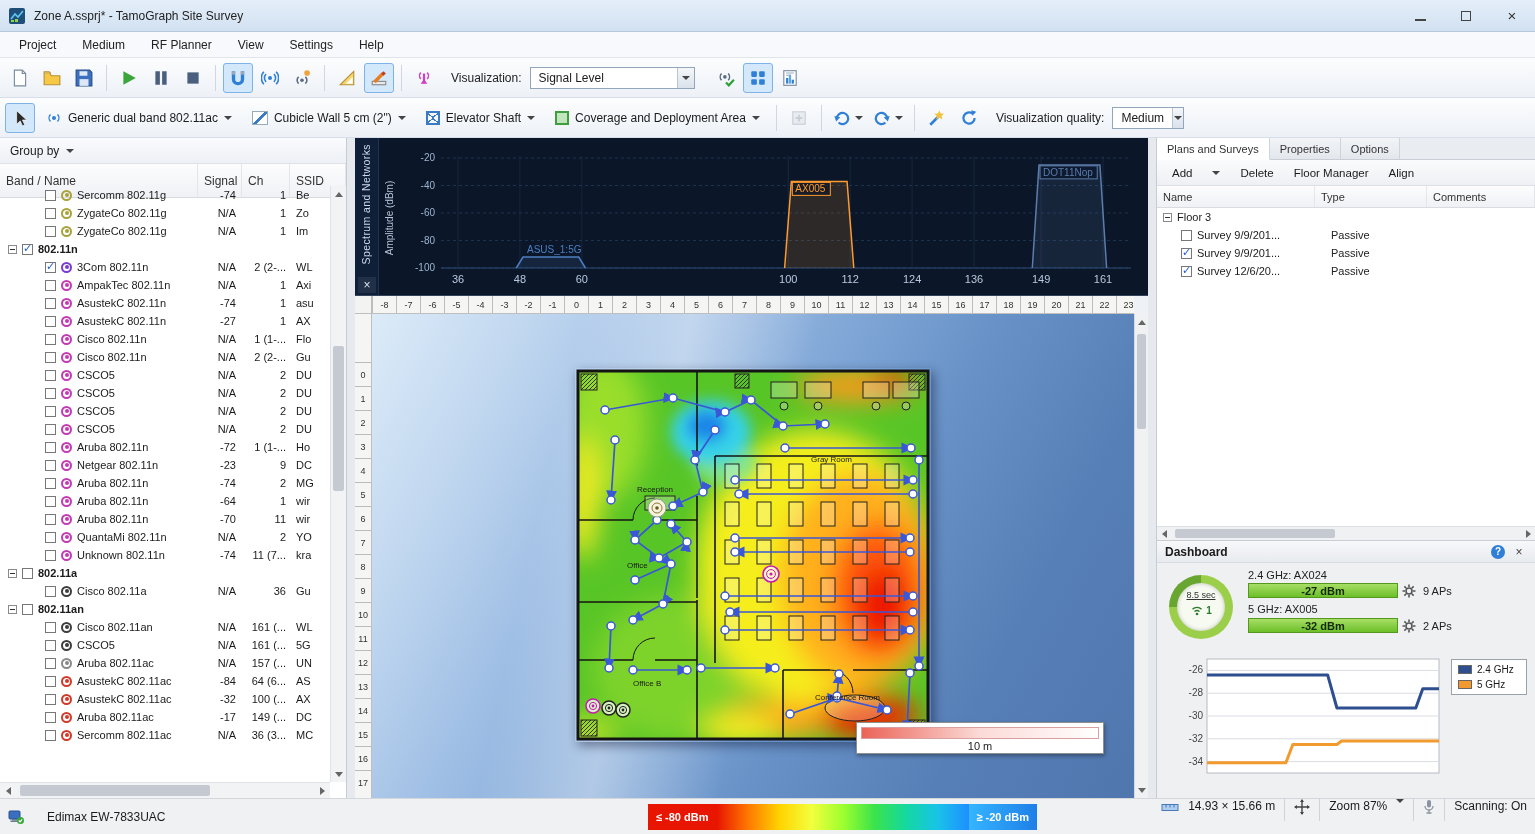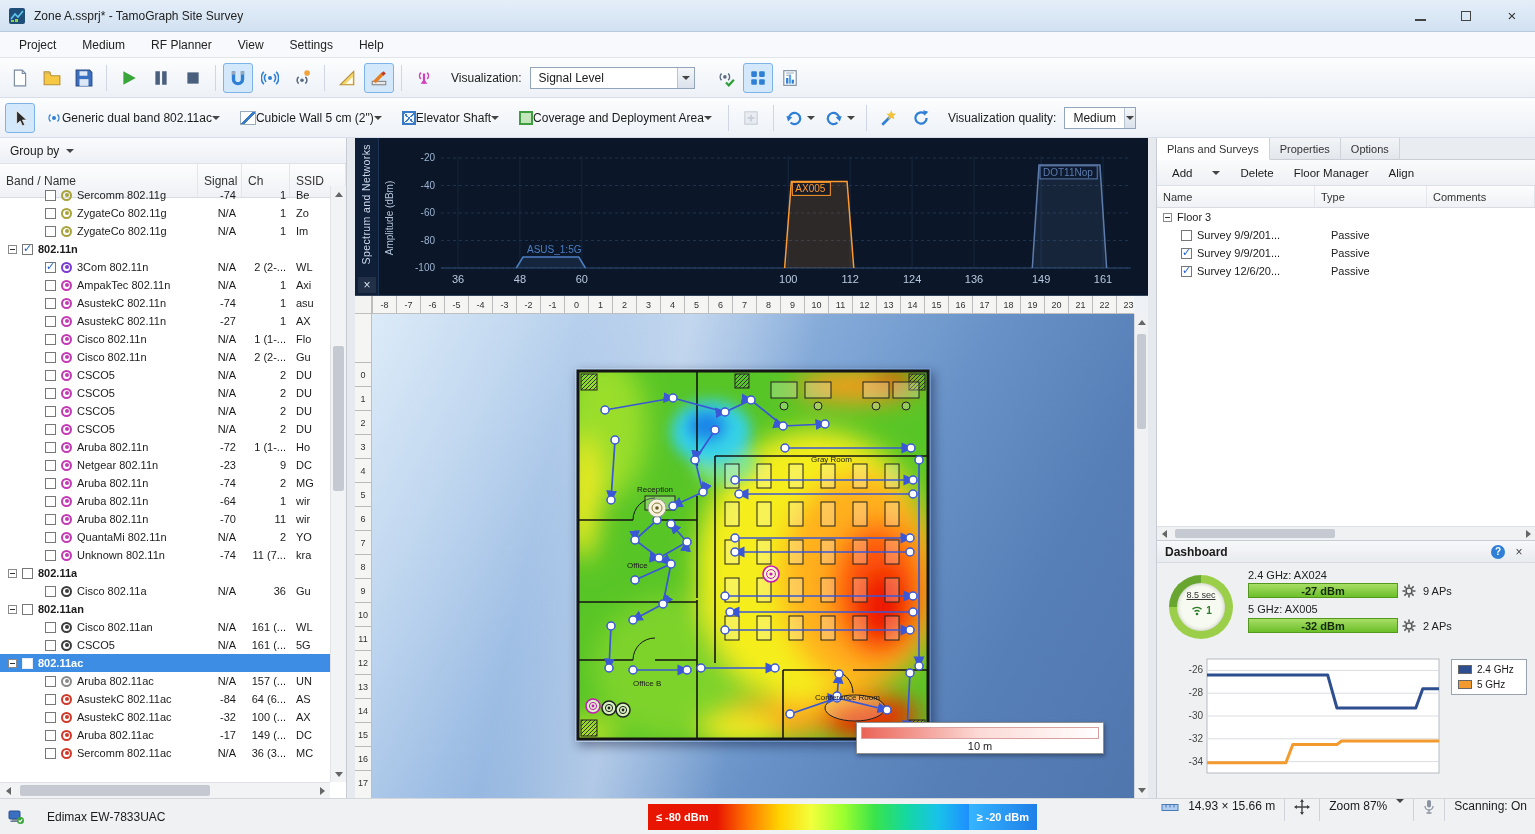--- a/index.html
+++ b/index.html
@@ -24,21 +24,21 @@
   #toolbar2{top:98px;height:40px}
   .tbtn{min-width:30px;height:30px;display:flex;align-items:center;justify-content:center;border:1px solid transparent;border-radius:3px;gap:4px;padding:0 3px}
   .tbtn.active{background:#d4e8fb;border-color:#7eb3e8}
   .tbtn.disabled{opacity:.4}
   .tsep{width:1px;height:26px;background:#d0d7e2;margin:0 5px;flex:none}
   .tlabel{margin:0 6px 0 10px;color:#222}
   .combo{height:22px;background:#fff;border:1px solid #93a5ba;display:flex;align-items:center}
   .combo .val{padding:0 8px;white-space:nowrap}
   .combo .arrowbtn{width:17px;height:100%;border-left:1px solid #b9c4d2;background:linear-gradient(#f4f6f9,#dbe2ec);display:flex;align-items:center;justify-content:center}
   .dd{width:0;height:0;border-left:4px solid transparent;border-right:4px solid transparent;border-top:4px solid #444}
-  .tool-drop{display:flex;align-items:center;height:30px;padding:0 8px;border:1px solid transparent;border-radius:3px}
+  .tool-drop{display:flex;align-items:center;gap:6px;height:30px;padding:0 8px;border:1px solid transparent;border-radius:3px}
   .swatch-wall{width:16px;height:14px;background:linear-gradient(135deg,transparent 44%,#3a7bc8 44%,#3a7bc8 58%,transparent 58%),#fff;border:1px solid #9ab}
   .swatch-elev{width:14px;height:14px;border:2px solid #3a7bc8;background:linear-gradient(45deg,transparent 45%,#3a7bc8 45%,#3a7bc8 55%,transparent 55%),linear-gradient(-45deg,transparent 45%,#3a7bc8 45%,#3a7bc8 55%,transparent 55%)}
   .swatch-area{width:14px;height:14px;border:2px solid #3f9e3f;background:rgba(120,205,95,.4)}
 
   
   .workspace{position:absolute;top:138px;bottom:36px;left:0;right:0;background:#eef1f5}
 
   
   .left-panel{position:absolute;left:0;top:0;width:347px;height:100%;background:#fff;border-right:1px solid #c7ccd4}
   .groupbar{height:26px;background:linear-gradient(#fafbfd,#edf0f5);border-bottom:1px solid #dfe3e9;display:flex;align-items:center;padding:0 10px;gap:7px}
@@ -669,31 +669,20 @@
           <div class="net-row" data-kind="child" data-checked="false" data-icon="black">
     <span class="row-left">
       <span class="expander"></span>
       <span class="cb"></span>
       <span class="ap-ico"></span>
       <span class="c-name">CSCO5</span>
     </span>
     <span class="c-sig">N/A</span>
     <span class="c-ch">161 (...</span>
     <span class="c-ssid">5G</span>
-  </div>
-          <div class="net-row" data-kind="group" data-checked="false" data-selected="true">
-    <span class="row-left">
-      <span class="expander"></span>
-      <span class="cb"></span>
-
-      <span class="c-name">802.11ac</span>
-    </span>
-    <span class="c-sig"></span>
-    <span class="c-ch"></span>
-    <span class="c-ssid"></span>
   </div>
           <div class="net-row" data-kind="child" data-checked="false" data-icon="gray">
     <span class="row-left">
       <span class="expander"></span>
       <span class="cb"></span>
       <span class="ap-ico"></span>
       <span class="c-name">Aruba 802.11ac</span>
     </span>
     <span class="c-sig">N/A</span>
     <span class="c-ch">157 (...</span>

